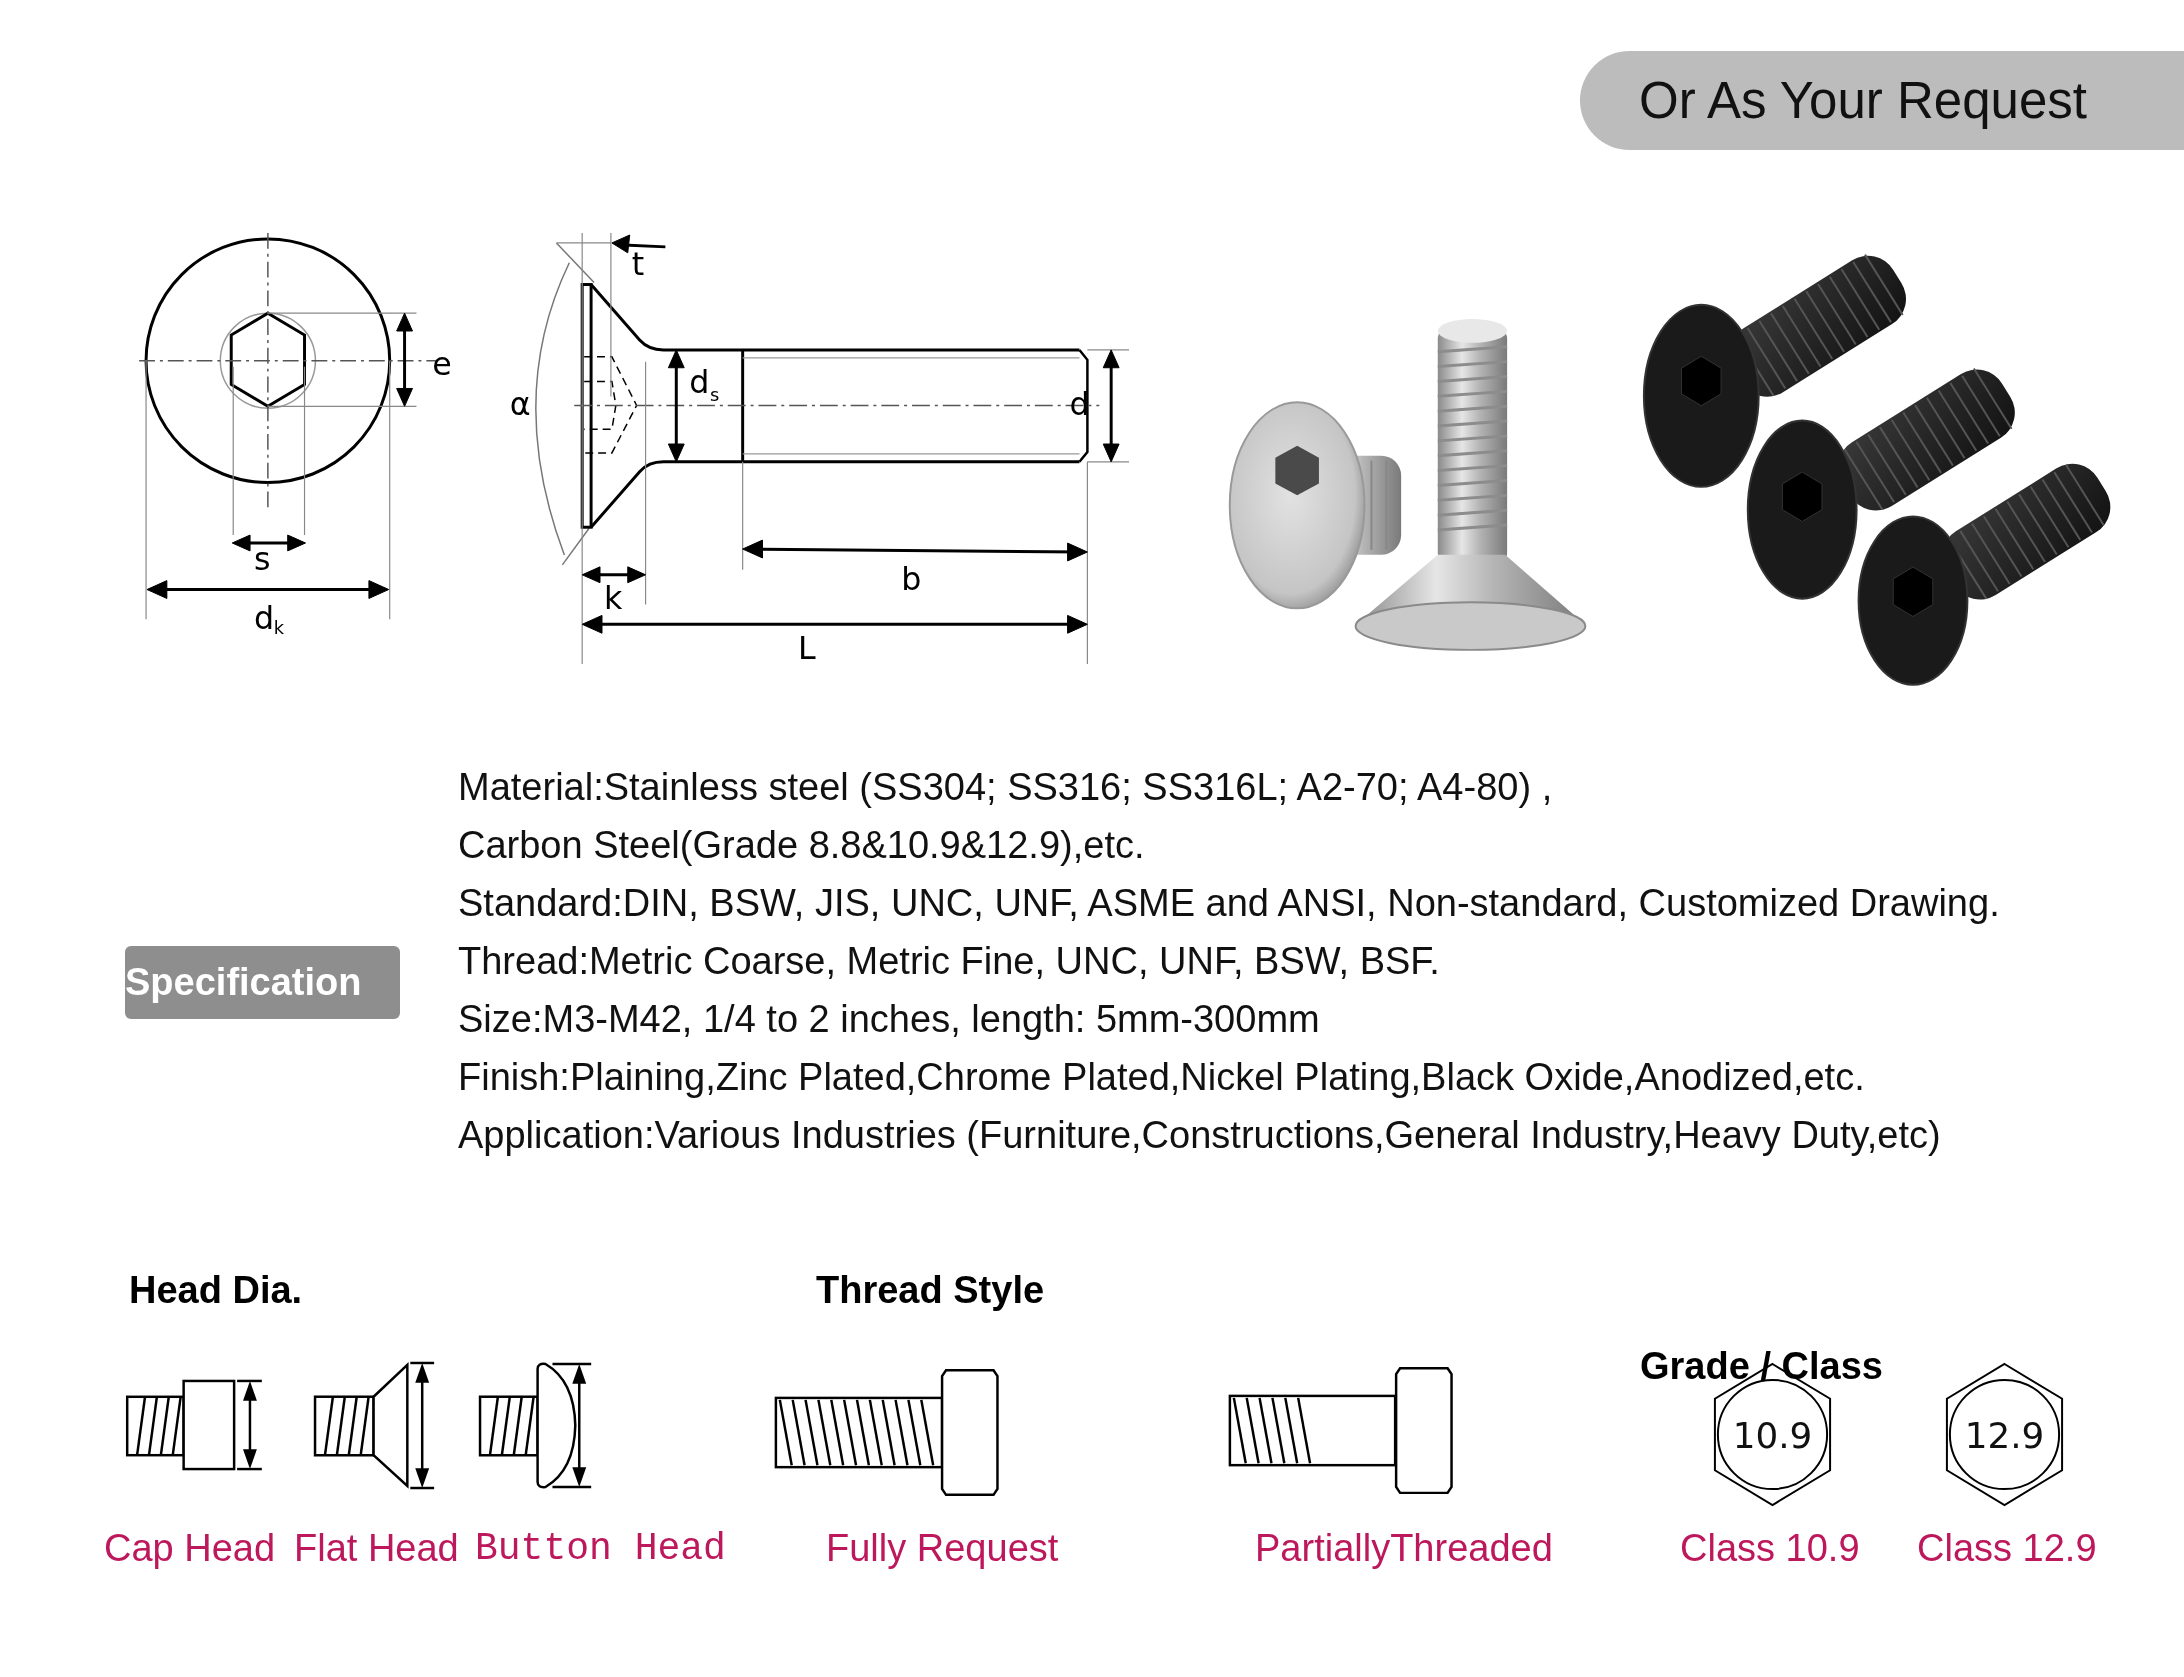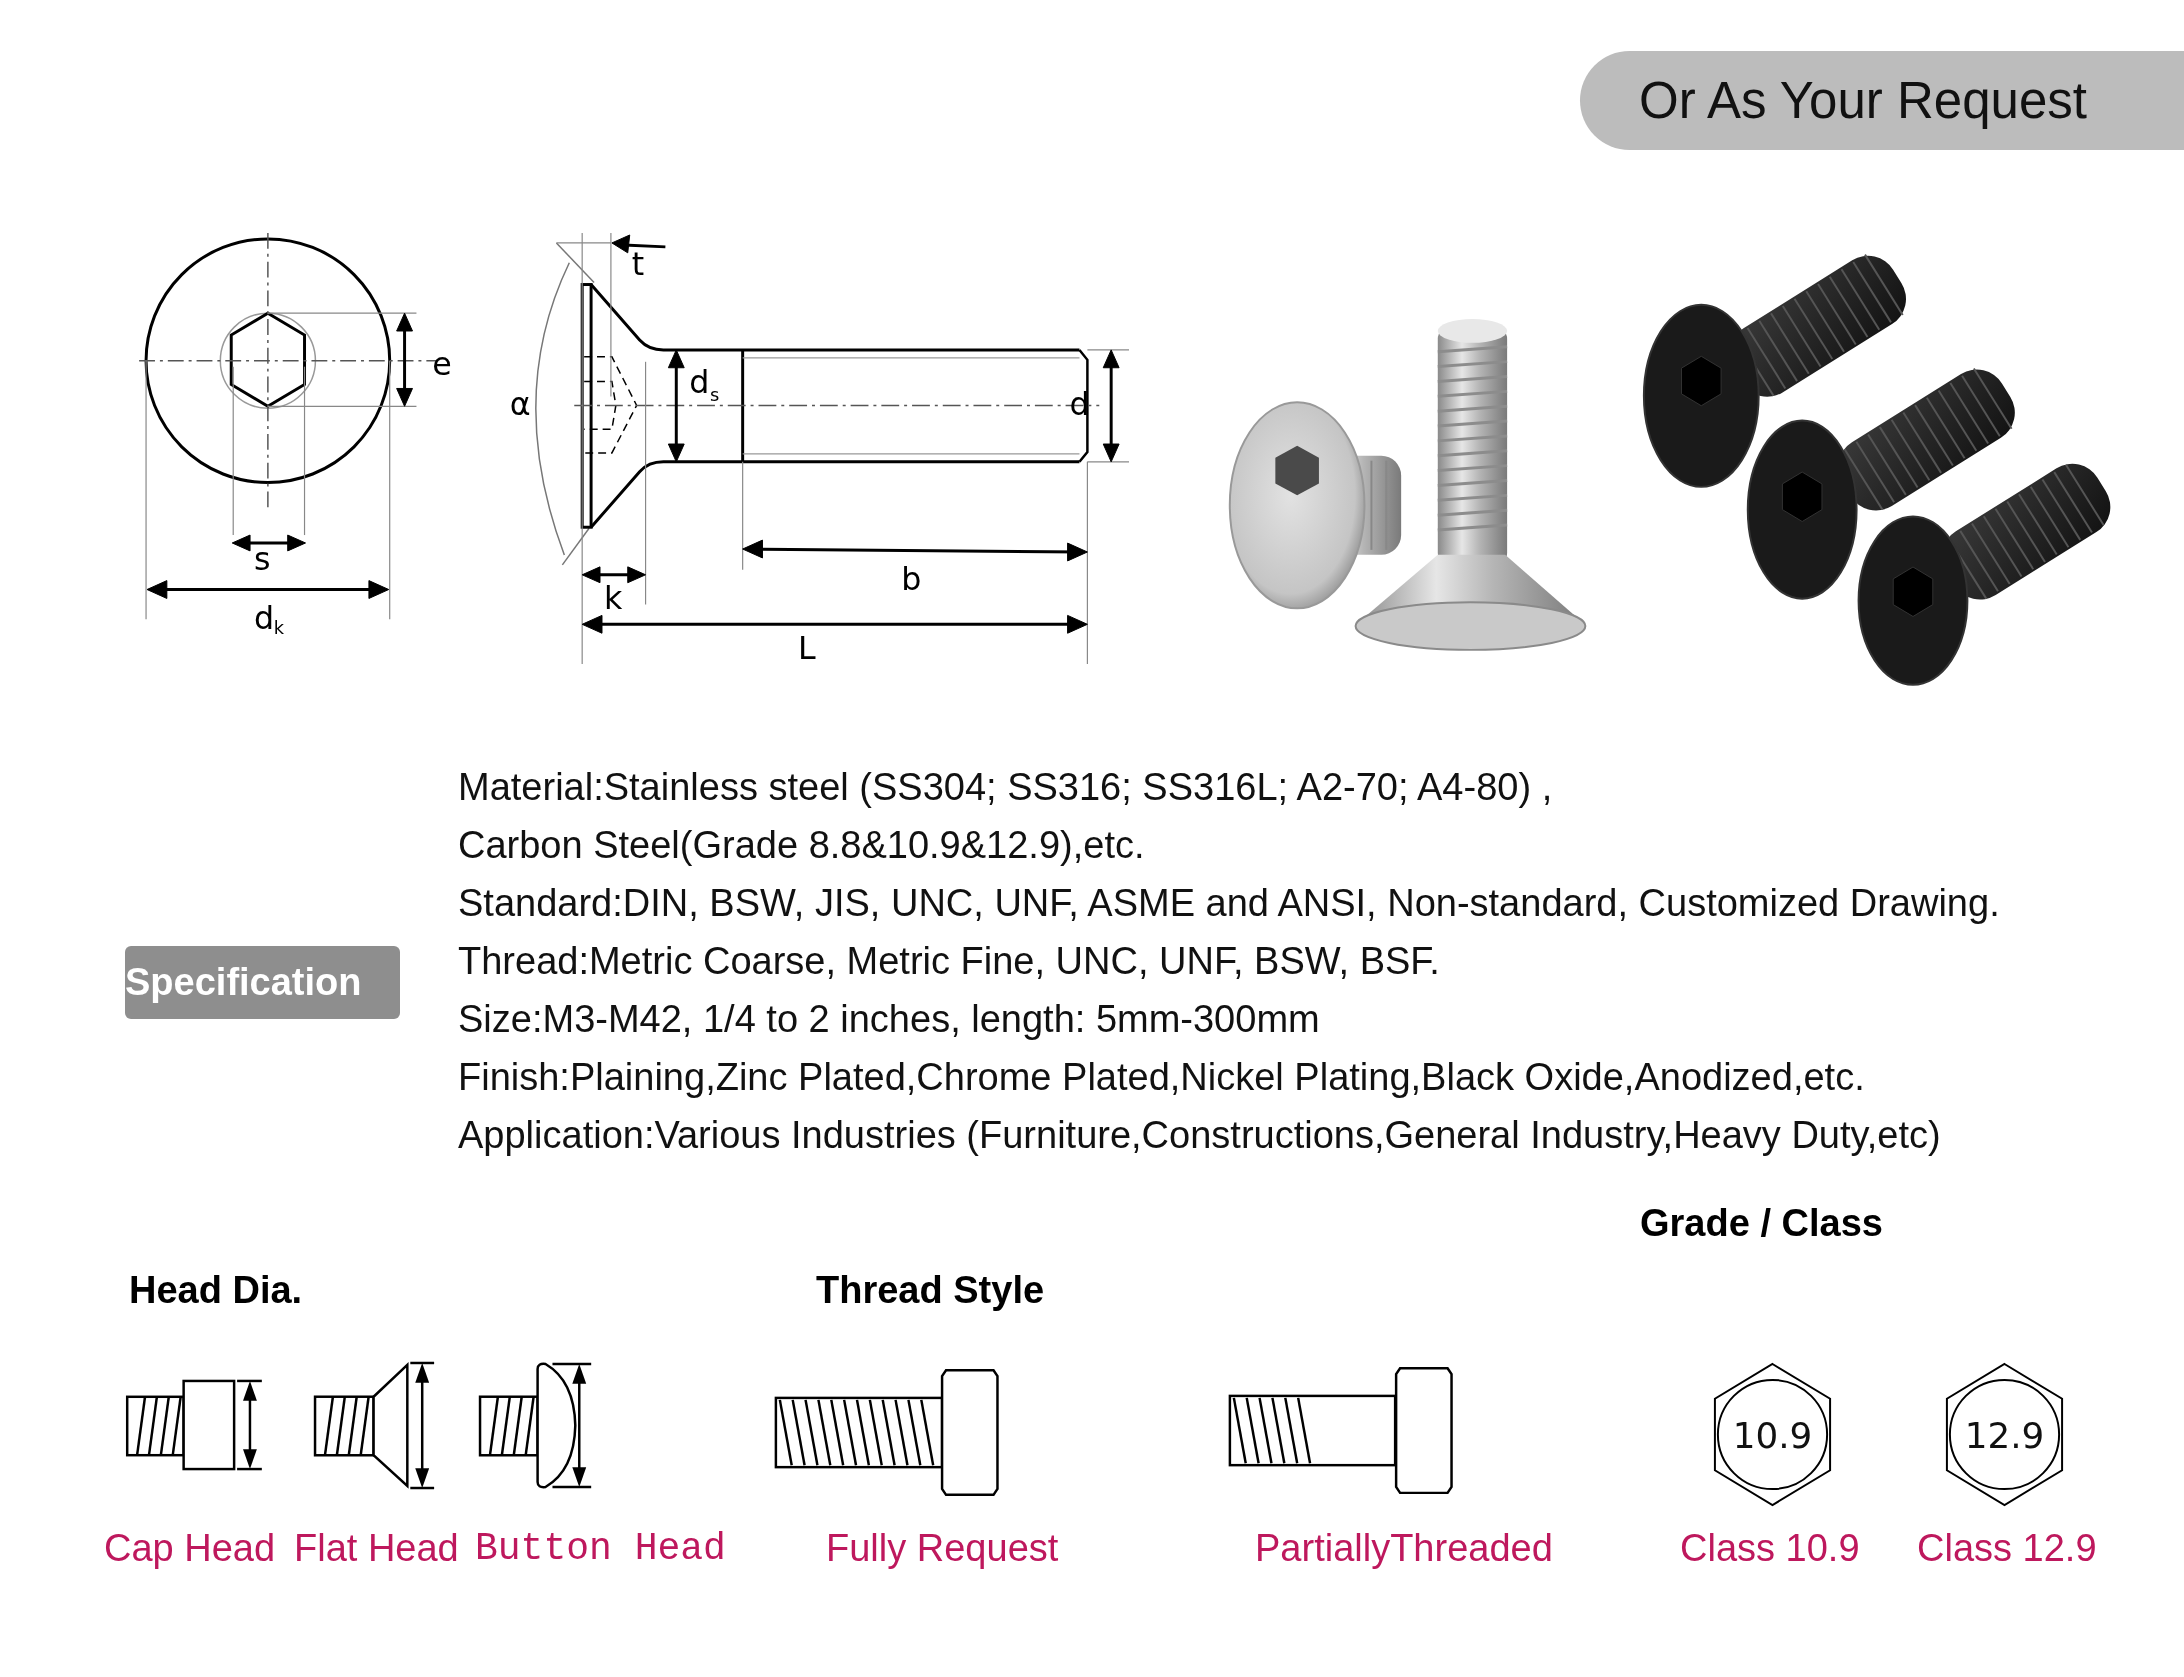--- a/index.html
+++ b/index.html
@@ -348,21 +348,21 @@
       <line x1="53" y1="34" x2="65" y2="100"></line>
     <line x1="66" y1="34" x2="78" y2="100"></line>
       <line x1="79" y1="34" x2="91" y2="100"></line>
     <path d="M 182 4 L 230 4 L 234 10 L 234 124 L 230 130 L 182 130 L 178 124 L 178 10 Z" fill="#fff"></path>
   </g>
 </svg>
 
 <div class="caption" style="left:826px;top:1527px;">Fully Request</div>
 <div class="caption" style="left:1255px;top:1527px;">PartiallyThreaded</div>
 
-<div class="section-title" style="left:1640px;top:1202px;text-align:center;">Grade / Class</div>
+<div class="section-title" style="left:1640px;top:1345px;text-align:center;">Grade / Class</div>
 
 <svg style="left:1703px;top:1361px;" width="139" height="149" viewBox="0 0 140 150">
   <g stroke="#000" stroke-width="2" fill="none">
     <polygon points="70,3 128,38 128,110 70,145 12,110 12,38"></polygon>
     <circle cx="70" cy="74" r="55"></circle>
   </g>
   <text x="70" y="88" text-anchor="middle" font-family="DejaVu Sans, sans-serif" font-size="36" fill="#111">10.9</text>
 </svg>
 
 <svg style="left:1935px;top:1361px;" width="139" height="149" viewBox="0 0 140 150">

